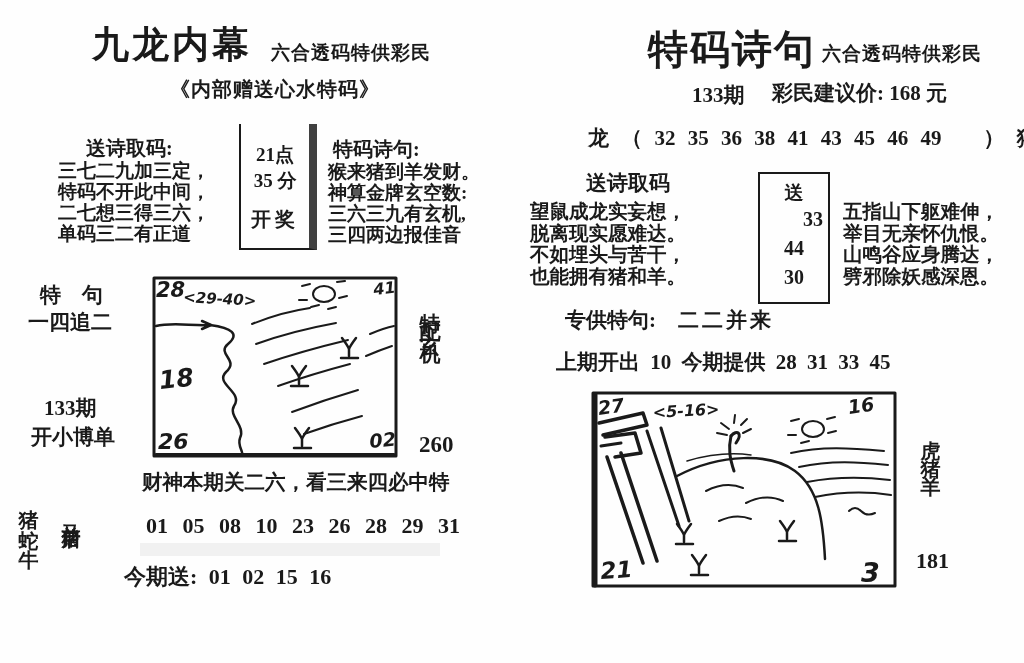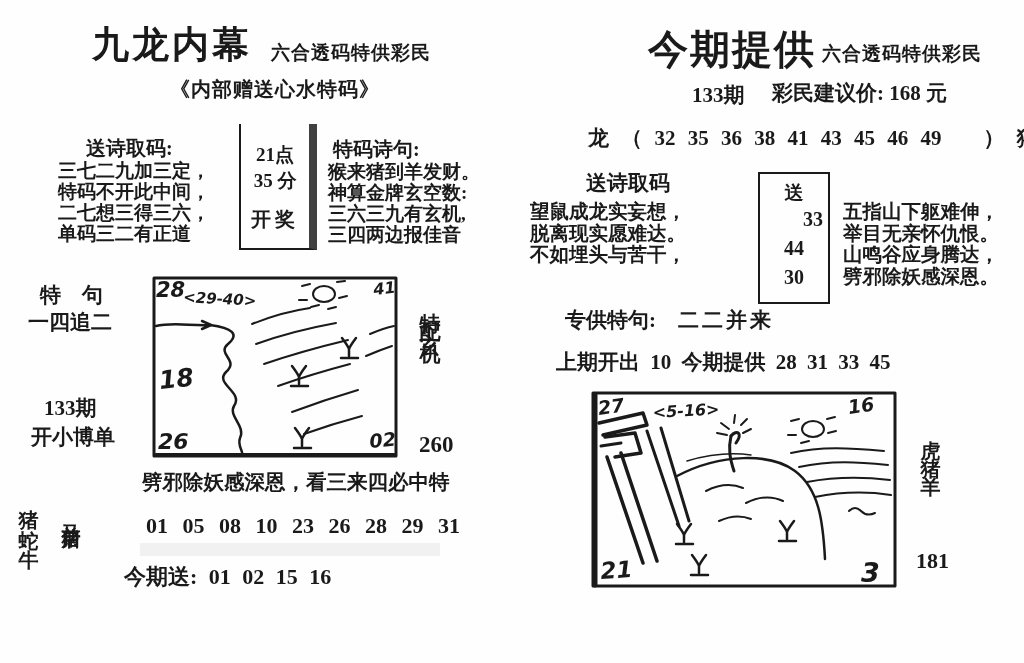--- a/index.html
+++ b/index.html
@@ -98,41 +98,42 @@
     <text x="31" y="26" font-size="15" class="sketch-num" transform="rotate(3 31 26)">&lt;29-40&gt;</text>
     <text x="222" y="19" font-size="16" class="sketch-num" transform="rotate(-6 222 19)">41</text>
     <text x="8" y="113" font-size="25" class="sketch-num" transform="rotate(-6 8 113)">18</text>
     <text x="6" y="173" font-size="22" class="sketch-num">26</text>
     <text x="218" y="172" font-size="19" class="sketch-num" transform="rotate(-5 218 172)">02</text>
   </svg>
 
   <div class="abs vert t-big" style="left:416px;top:296px;letter-spacing:10px;">特配玄机</div>
   <div class="abs" style="left:419px;top:432px;font-size:23px;">260</div>
 
-  <div class="abs" style="left:142px;top:468px;font-size:20.5px;">劈邪除妖感深恩，看三来四必中特</div>
+  <div class="abs" style="left:142px;top:468px;font-size:20.5px;">财神本期关二六，看三来四必中特</div>
   <div class="abs streak" style="left:140px;top:543px;width:300px;height:13px;"></div>
   <div class="abs nums" style="left:146px;top:513px;">01 05 08 10 23 26 28 29 31</div>
   <div class="abs" style="left:124px;top:562px;font-size:22px;word-spacing:6px;">今期送: 01 02 15 16</div>
 
   <div class="abs vert" style="left:16px;top:494px;font-size:20px;letter-spacing:20px;">猪蛇牛</div>
   <div class="abs vert" style="left:58px;top:510px;font-size:19px;letter-spacing:1px;">马前猪后</div>
 
-  <div class="abs t-title-r" style="left:648px;top:22px;">今期提供</div>
+  <div class="abs t-title-r" style="left:648px;top:22px;">特码诗句</div>
   <div class="abs t-sub" style="left:822px;top:41px;">六合透码特供彩民</div>
   <div class="abs t-big" style="left:692px;top:81px;">133期</div>
   <div class="abs t-big" style="left:772px;top:79px;">彩民建议价: 168 元</div>
 
   <div class="abs" style="left:588px;top:124px;font-size:21px;word-spacing:7px;">龙 （ 32 35 36 38 41 43 45 46 49　　） 猪</div>
 
   <div class="abs t-big" style="left:586px;top:169px;">送诗取码</div>
 
   <div class="abs" style="left:530px;top:201px;font-size:19.5px;line-height:21.5px;">
     <div>望鼠成龙实妄想，</div>
     <div>脱离现实愿难达。</div>
     <div>不如埋头与苦干，</div>
+    <div>也能拥有猪和羊。</div>
   </div>
 
   <div class="abs giftbox" style="left:758px;top:172px;width:68px;height:128px;">
     <div style="font-size:19px;margin-top:6px;">送</div>
     <div style="font-size:20px;margin-top:2px;font-family:'Liberation Serif',serif;padding-left:38px;">33</div>
     <div style="font-size:20px;margin-top:6px;">44</div>
     <div style="font-size:20px;margin-top:6px;">30</div>
   </div>
 
   <div class="abs" style="left:843px;top:201px;font-size:19.5px;line-height:21.5px;">

